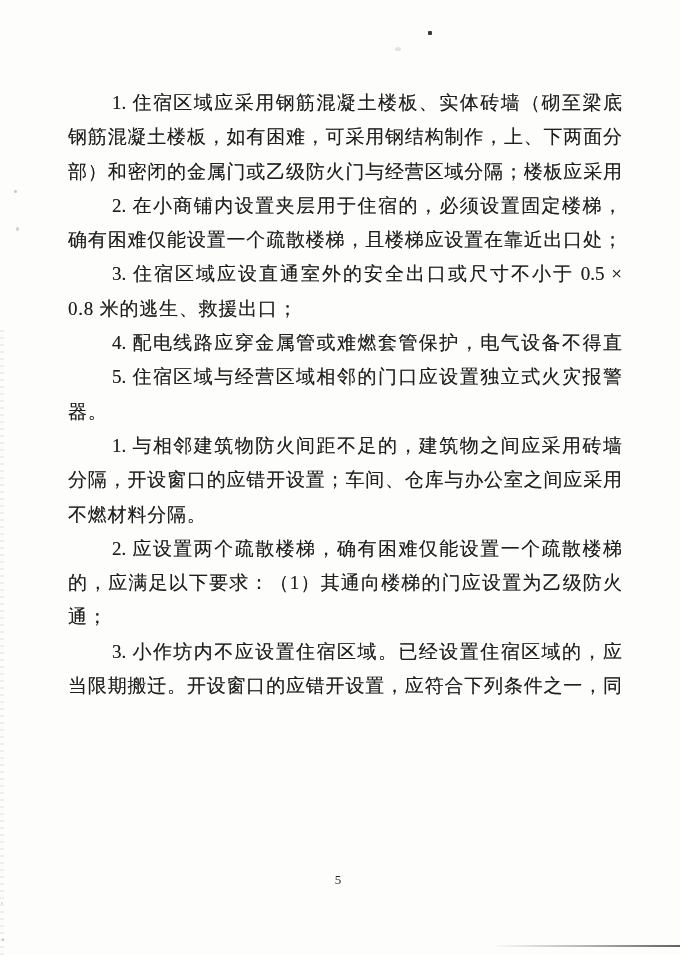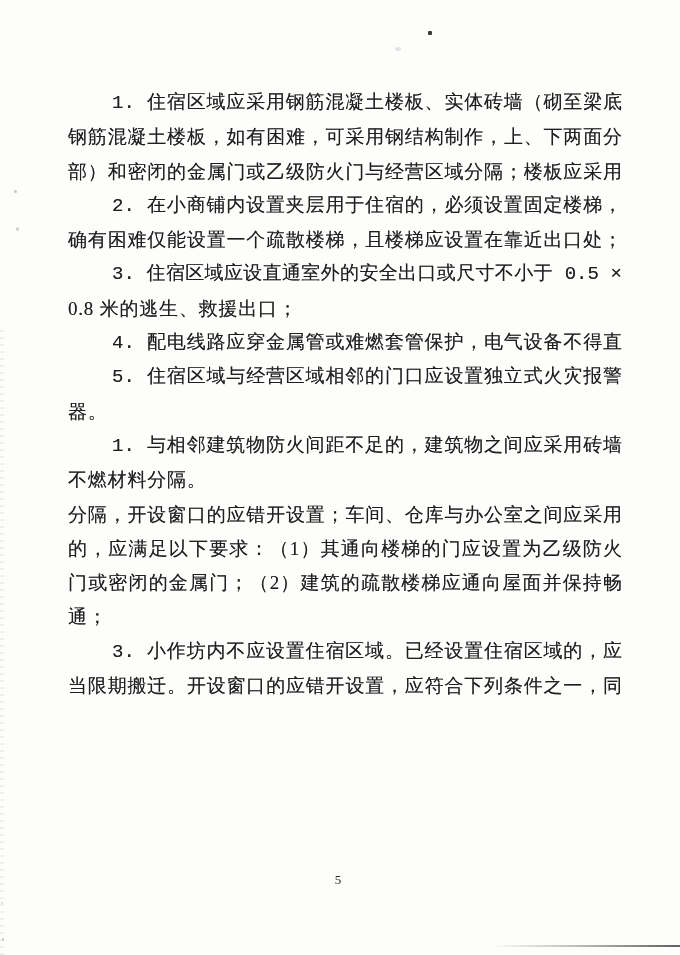--- a/index.html
+++ b/index.html
@@ -34,21 +34,20 @@
     overflow: hidden;
     text-align: justify;
     text-align-last: justify;
   }
   .line.short {
     text-align-last: left;
     letter-spacing: 0.8px;
   }
   .line.indent {
     text-indent: 44px;
-    font-family: Liberation Mono, monospace;
   }
   .page-number {
     position: absolute;
     top: 872px;
     left: 0;
     width: 676px;
     text-align: center;
     font-size: 13px;
     color: #2a2a2a;
   }
@@ -96,24 +95,24 @@
     <div class="line">钢筋混凝土楼板，如有困难，可采用钢结构制作，上、下两面分</div>
     <div class="line">部）和密闭的金属门或乙级防火门与经营区域分隔；楼板应采用</div>
     <div class="line indent">2. 在小商铺内设置夹层用于住宿的，必须设置固定楼梯，</div>
     <div class="line">确有困难仅能设置一个疏散楼梯，且楼梯应设置在靠近出口处；</div>
     <div class="line indent">3. 住宿区域应设直通室外的安全出口或尺寸不小于 0.5 ×</div>
     <div class="line short">0.8 米的逃生、救援出口；</div>
     <div class="line indent">4. 配电线路应穿金属管或难燃套管保护，电气设备不得直</div>
     <div class="line indent">5. 住宿区域与经营区域相邻的门口应设置独立式火灾报警</div>
     <div class="line short">器。</div>
     <div class="line indent">1. 与相邻建筑物防火间距不足的，建筑物之间应采用砖墙</div>
+    <div class="line">分隔，开设窗口的应错开设置；车间、仓库与办公室之间应采用</div>
     <div class="line short">不燃材料分隔。</div>
-    <div class="line">分隔，开设窗口的应错开设置；车间、仓库与办公室之间应采用</div>
+    <div class="line indent">2. 应设置两个疏散楼梯，确有困难仅能设置一个疏散楼梯</div>
     <div class="line">的，应满足以下要求：（1）其通向楼梯的门应设置为乙级防火</div>
-    <div class="line">门或密闭的金属门；（2）建筑的疏散楼梯应通向屋面并保持畅</div>
     <div class="line short">通；</div>
     <div class="line indent">3. 小作坊内不应设置住宿区域。已经设置住宿区域的，应</div>
     <div class="line">当限期搬迁。开设窗口的应错开设置，应符合下列条件之一，同时，</div>
   </div>
 
   <div class="page-number">5</div>
 
   <div class="speck speck-a"></div>
   <div class="speck speck-b"></div>
   <div class="speck speck-c"></div>

